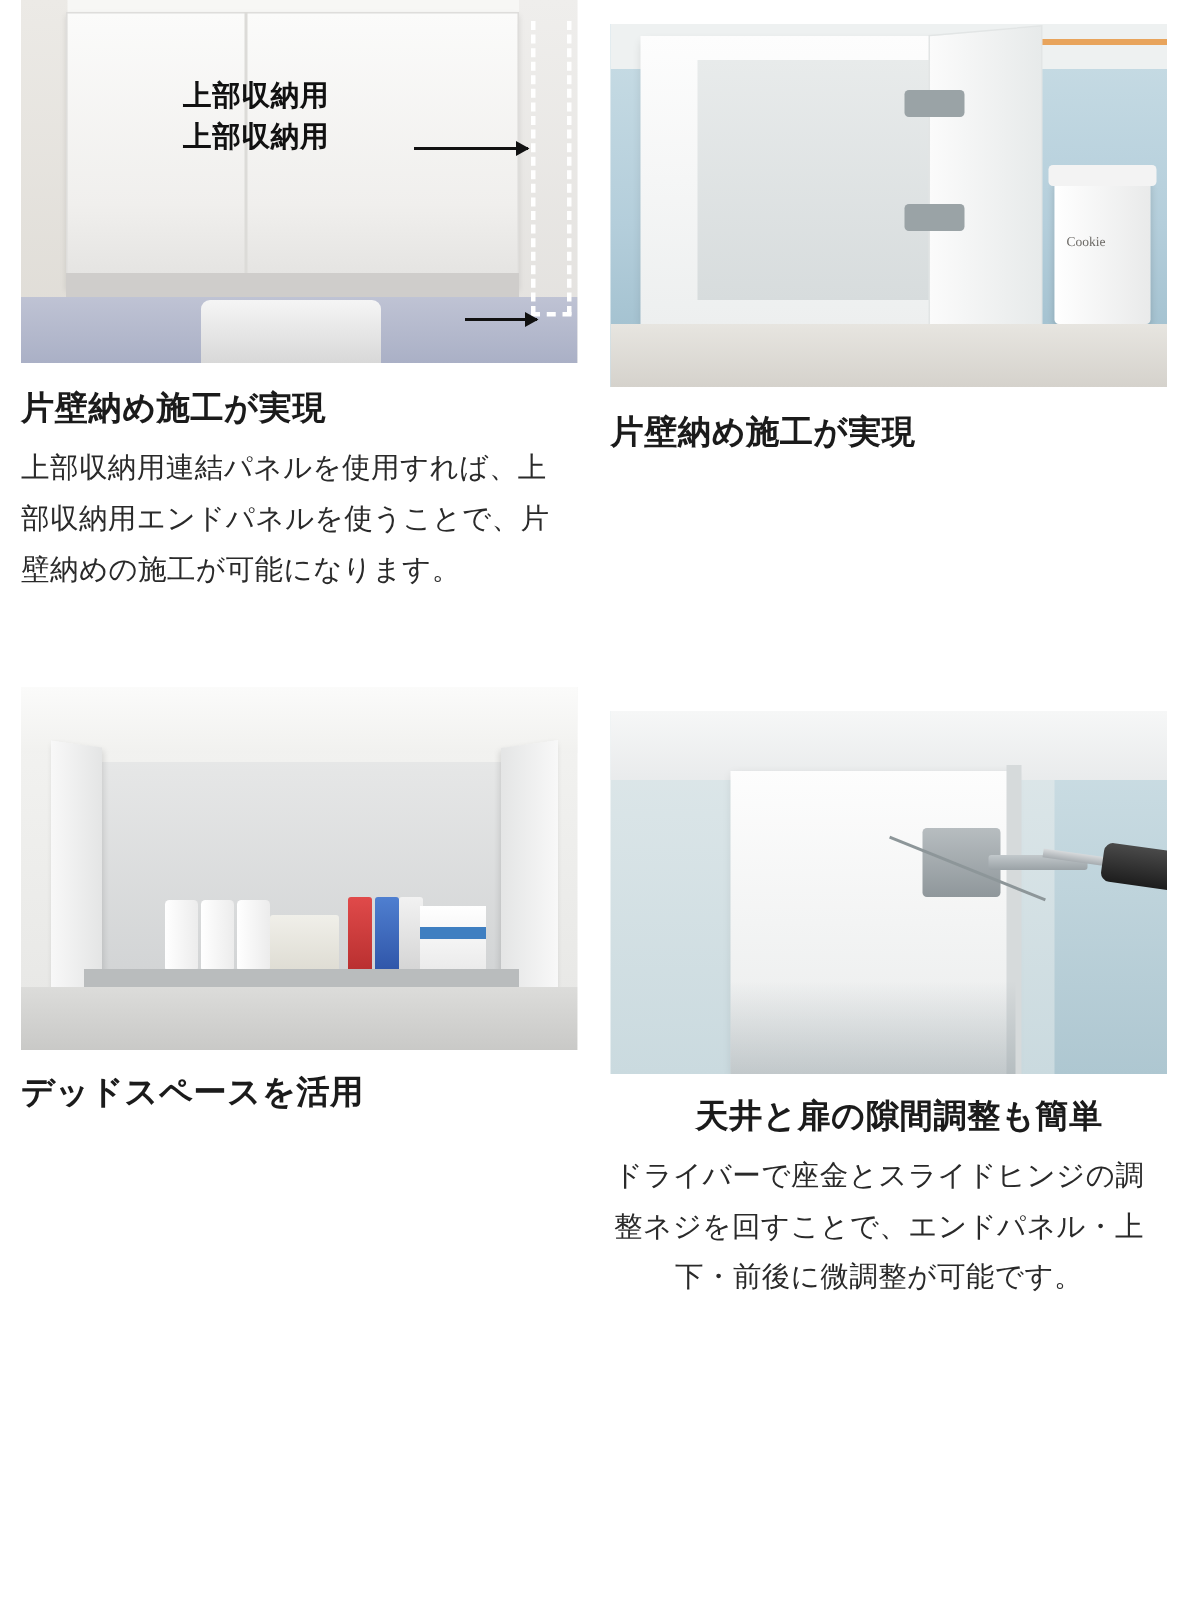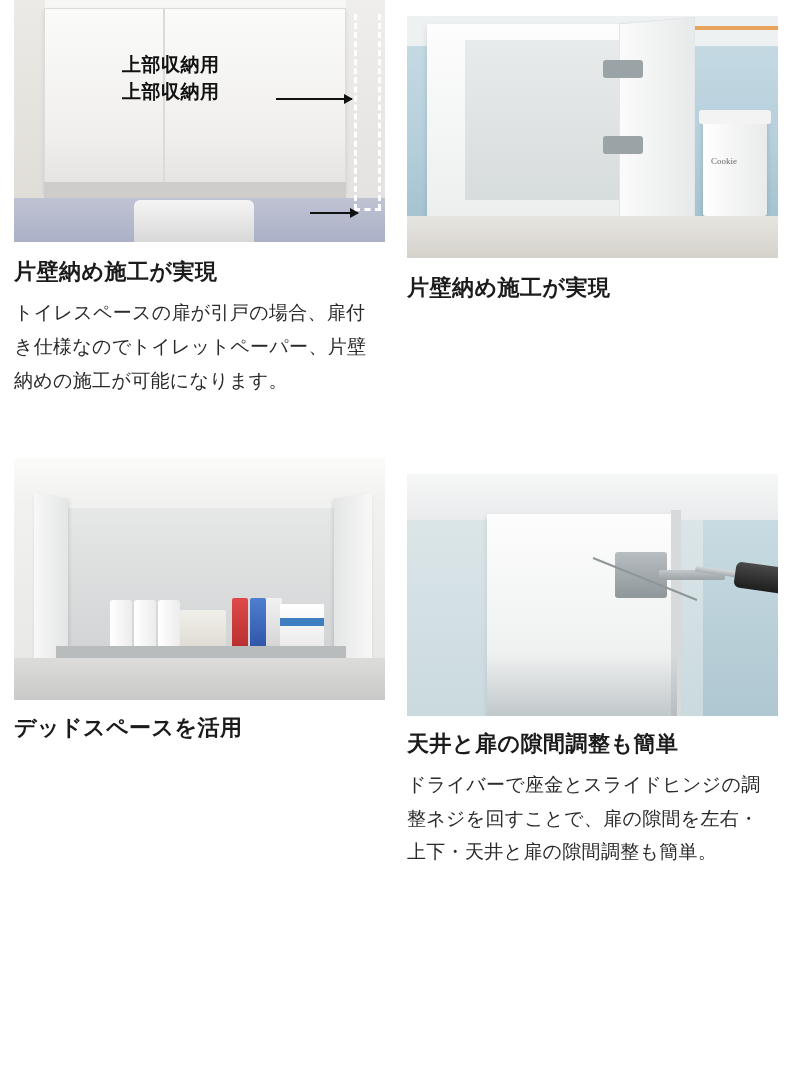--- a/index.html
+++ b/index.html
@@ -325,21 +325,21 @@
         <div class="dash2"></div>
         <div class="dash-bot"></div>
         <div class="arrow-a"></div>
         <div class="arrow-b"></div>
         <div class="lbl-a">
           <div>上部収納用</div>
           <div>上部収納用</div>
         </div>
       </div>
       <h2 class="card-title">片壁納め施工が実現</h2>
-      <p class="card-body">トイレスペースの扉が引戸の場合、扉付き仕様なのでトイレットペーパー、片壁納めの施工が可能になります。</p>
+      <p class="card-body">上部収納用連結パネルを使用すれば、上部収納用エンドパネルを使うことで、片壁納めの施工が可能になります。</p>
     </div>
 
     <div class="cell right">
       <div class="photo p2">
         <div class="wallblue"></div>
         <div class="ceil"></div>
         <div class="box-out"></div>
         <div class="box-in"></div>
         <div class="panel-line2"></div>
         <div class="panel-line3"></div>
@@ -371,33 +371,33 @@
         <div class="bottle" style="left:252px;background:linear-gradient(180deg,#f2f2f2,#d4d4d4);"></div>
         <div class="boxw">
           <div class="stripe"></div>
         </div>
         <div class="shelf"></div>
         <div class="lower"></div>
       </div>
       <h2 class="card-title">デッドスペースを活用</h2>
     </div>
 
-    <div class="cell right row2" style="margin-top:60px;">
+    <div class="cell right row2" style="margin-top:60px;text-align:center;">
       <div class="photo p4">
         <div class="wallR"></div>
         <div class="ceil"></div>
         <div class="cabinet"></div>
         <div class="edge"></div>
         <div class="shadow"></div>
         <div class="hinge"></div>
         <div class="hinge-arm"></div>
         <div class="wire"></div>
         <div class="driver">
           <div class="shaft"></div>
           <div class="grip"></div>
         </div>
       </div>
       <h2 class="card-title">天井と扉の隙間調整も簡単</h2>
-      <p class="card-body">ドライバーで座金とスライドヒンジの調整ネジを回すことで、扉の隙間を左右・上下・天井と扉の隙間調整も簡単。</p>
+      <p class="card-body">ドライバーで座金とスライドヒンジの調整ネジを回すことで、エンドパネル・上下・前後に微調整が可能です。</p>
     </div>
 
   </div>
 </div>
 
 </body></html>

